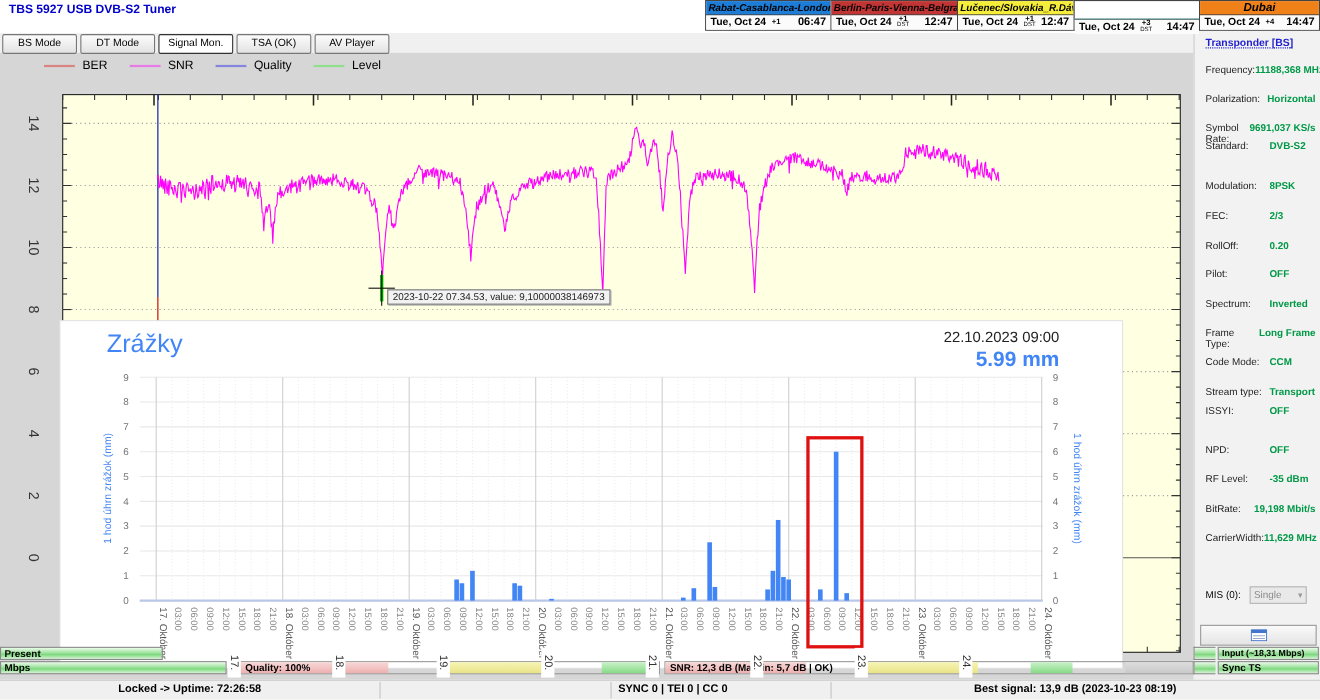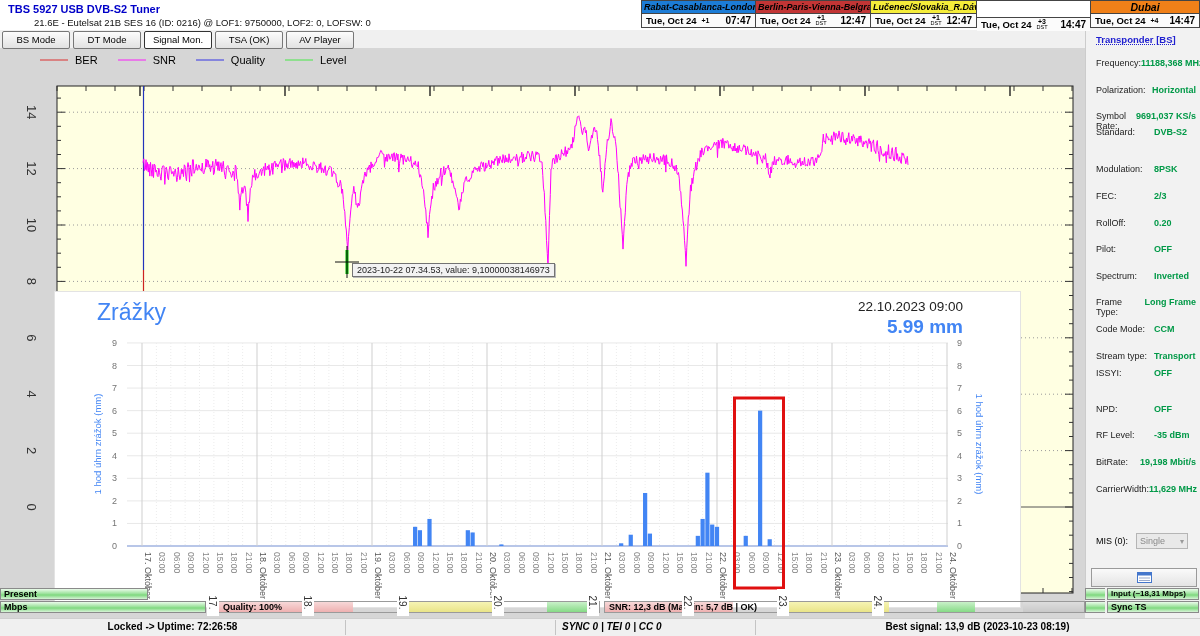--- a/index.html
+++ b/index.html
@@ -75,30 +75,29 @@
   .sb-cell{position:absolute;top:2px;}
   .sb-div{position:absolute;top:1px;width:1px;height:15px;background:#c4c4c4;}
 </style>
 </head>
 <body>
 
 <div class="app">
 
   <div class="titlebar">
     <div class="app-title">TBS 5927 USB DVB-S2 Tuner</div>
-    <div class="app-subtitle">21.6E - Eutelsat 21B  SES 16 (ID: 0216) @ LOF1: 9750000, LOF2: 0, LOFSW: 0</div>
     <div class="clocks" id="clocks">
         <div class="clock" style="width: 113px;">
           <div class="clock-head" style="background: rgb(28, 124, 214);">Rabat-Casablanca-London</div>
           <div class="clock-body">
             <span class="clock-date">Tue, Oct 24</span>
             <span class="clock-off">
               <span class="plus">+1</span>
             </span>
-            <span class="clock-time">07:47</span>
+            <span class="clock-time">06:47</span>
           </div>
         </div>
         <div class="clock" style="width: 114px;">
           <div class="clock-head" style="background: rgb(194, 53, 53);">Berlin-Paris-Vienna-Belgrade</div>
           <div class="clock-body">
             <span class="clock-date">Tue, Oct 24</span>
             <span class="clock-off">
               <span class="plus">+1</span>
               <span class="dst">DST</span>
             </span>
@@ -666,18 +665,18 @@
         <line x1="2" y1="6" x2="13" y2="6" stroke="#99aacc"></line>
         <line x1="2" y1="8.5" x2="13" y2="8.5" stroke="#99aacc"></line>
       </svg>
     </div>
   </div>
 
   <div class="statusbar">
     <span class="sb-cell" style="left:0;width:345px;text-align:center;">Locked -&gt; Uptime: 72:26:58</span>
     <div class="sb-div" style="left:345px;"></div>
     <div class="sb-div" style="left:555px;"></div>
-    <span class="sb-cell" style="left:562px;font-style:italic;">SYNC 0 | TEI 0 | CC 0</span>
+    <span class="sb-cell" style="left:562px;">SYNC 0 | TEI 0 | CC 0</span>
     <div class="sb-div" style="left:755px;"></div>
     <span class="sb-cell" style="left:755px;width:445px;text-align:center;">Best signal: 13,9 dB (2023-10-23 08:19)</span>
   </div>
 
 </div>
 
 </body></html>

